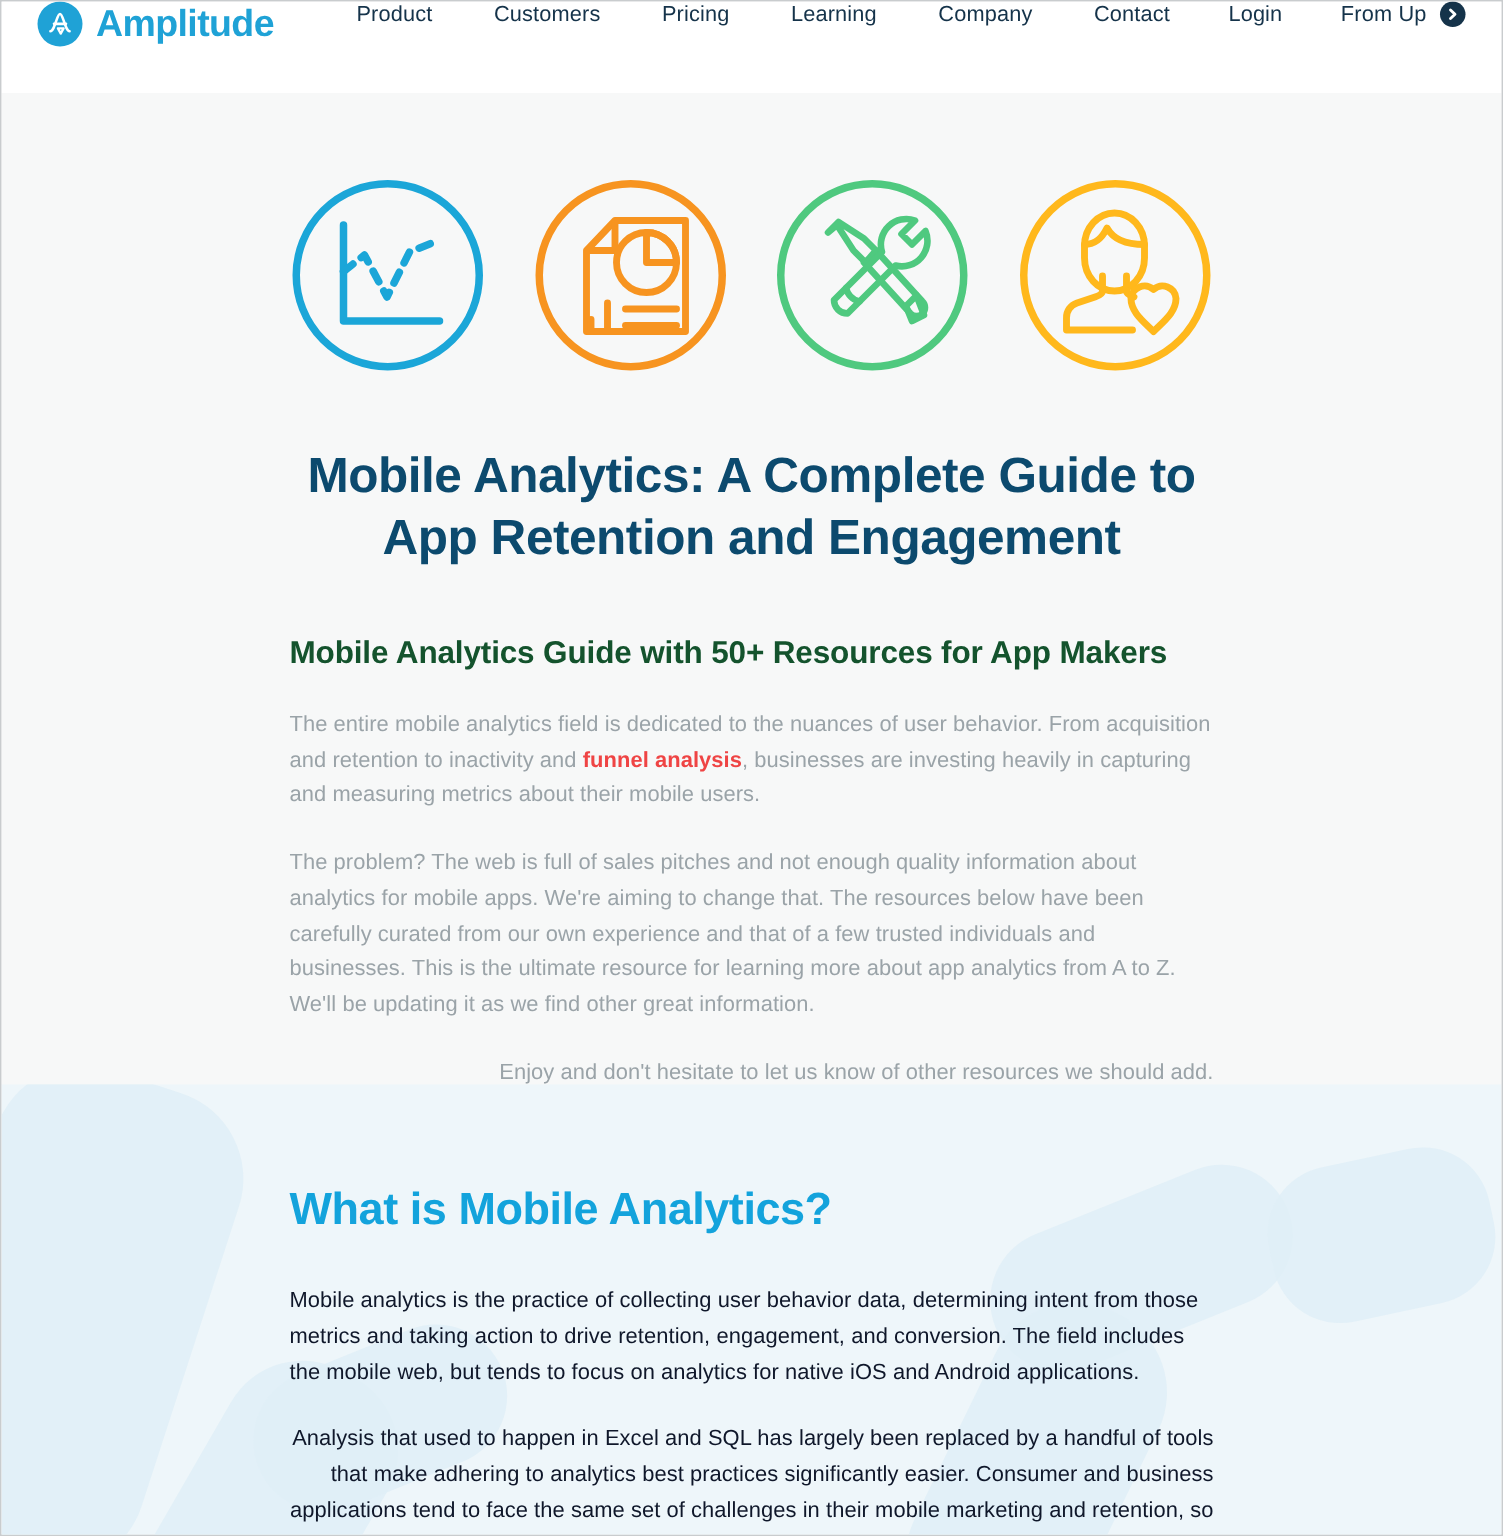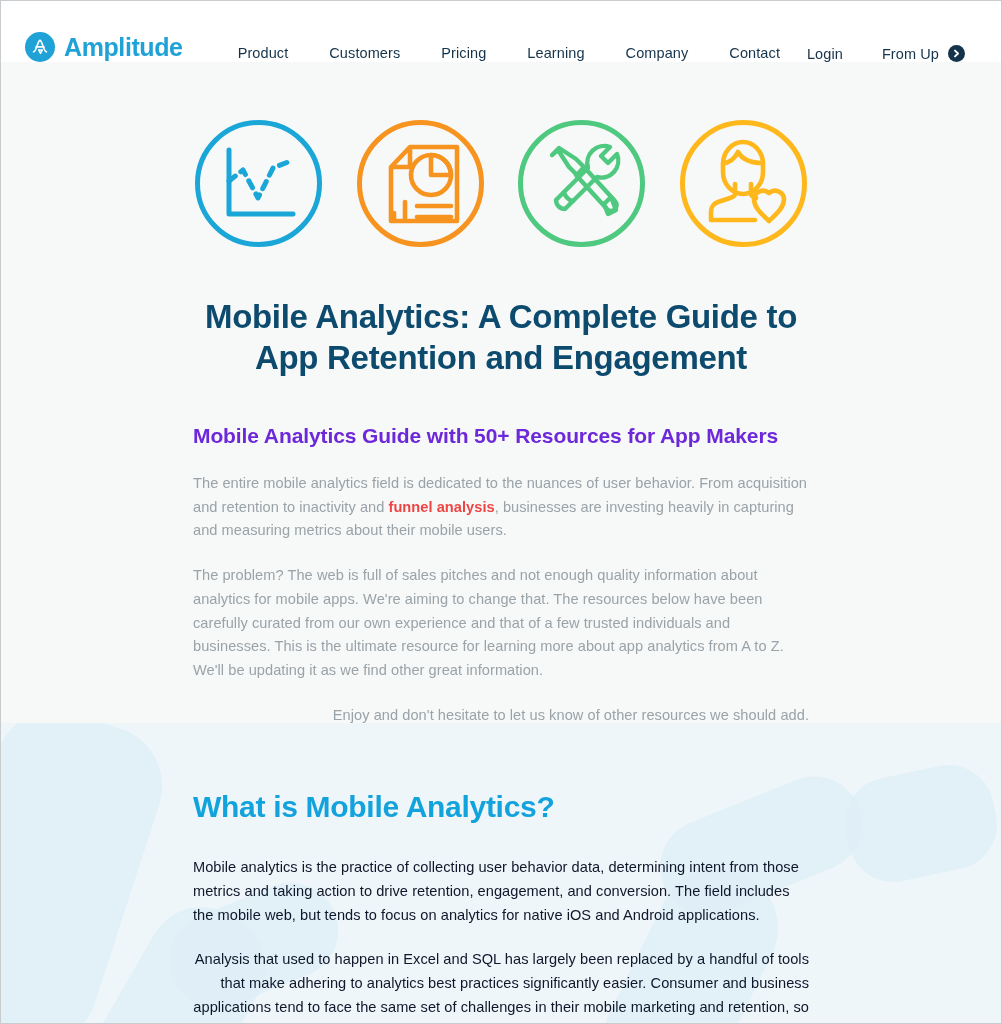--- a/index.html
+++ b/index.html
@@ -20,22 +20,22 @@
     border: 1px solid #c9ccce;
     overflow: hidden;
   }
 
   
   .navbar {
     position: relative;
     height: 61px;
     background: #ffffff;
     display: flex;
-    align-items: flex-end;
-    padding: 0 36px 0 24px;
+    align-items: flex-start;
+    padding: 0 24px 0 24px;
     z-index: 30;
   }
 
   .brand {
     display: flex;
     align-items: center;
     gap: 9px;
     margin-right: 55px;
     text-decoration: none;
   }
@@ -133,21 +133,21 @@
     color: #0c4a6e;
     letter-spacing: -0.3px;
     margin-bottom: 43px;
     text-align: center;
   }
 
   h2.hero-sub {
     font-size: 21px;
     font-weight: bold;
     line-height: 1.33;
-    color: #6d28d9;
+    color: #14532d;
     letter-spacing: -0.1px;
     margin-bottom: 22px;
   }
 
   p.body-text {
     font-size: 14.6px;
     line-height: 1.63;
     color: #9aa3a8;
     margin-bottom: 21px;
     letter-spacing: 0.05px;

